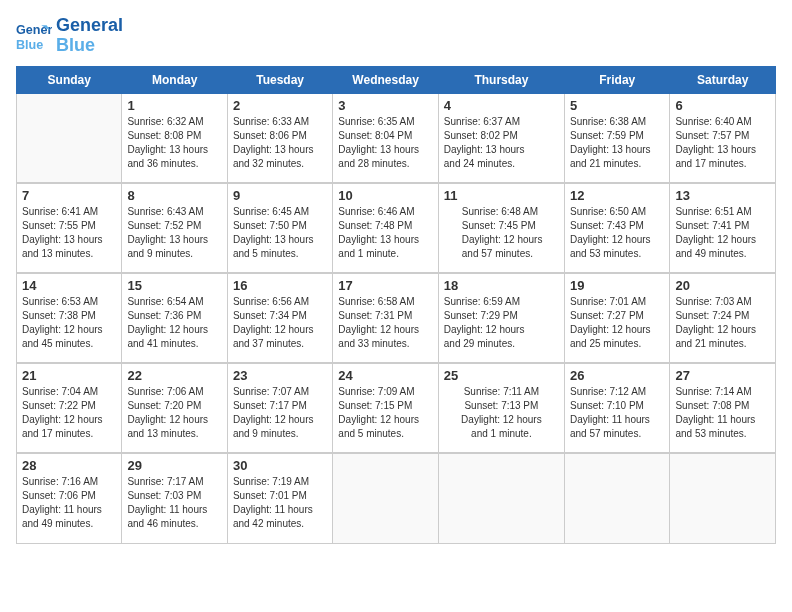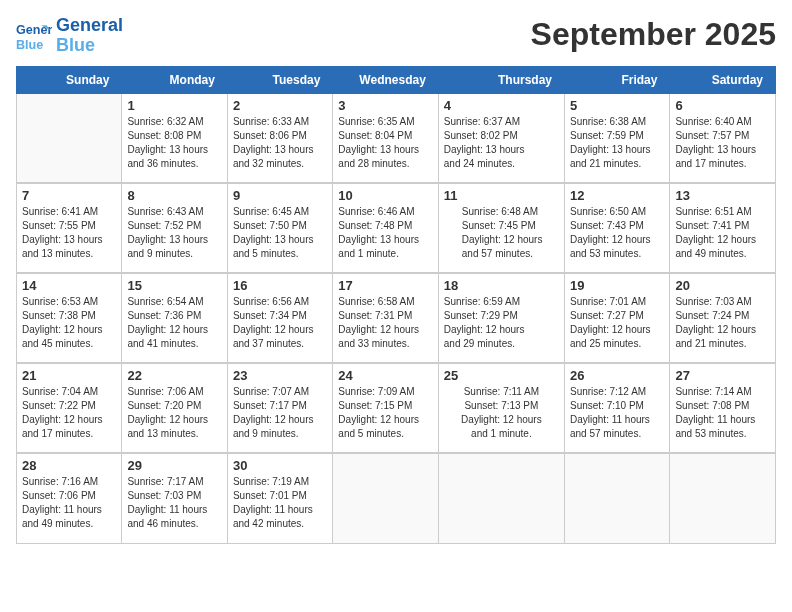--- a/index.html
+++ b/index.html
@@ -43,21 +43,21 @@
     }
     table {
       width: 100%;
       border-collapse: collapse;
       font-size: 11px;
     }
     thead tr th {
       background: #2a6cb5;
       color: #fff;
       padding: 6px 12px;
-      text-align: right;
+      text-align: center;
       font-size: 12px;
       font-weight: bold;
       border: 1px solid #2a6cb5;
     }
     tbody tr td {
       border: 1px solid #ccc;
       vertical-align: top;
       padding: 4px 5px;
       min-height: 80px;
       height: 90px;
@@ -91,21 +91,20 @@
       <text x="0" y="18" font-size="14" font-weight="bold" fill="#1a5fa8">General</text>
       <text x="0" y="34" font-size="14" font-weight="bold" fill="#5aaee8">Blue</text>
       <polygon points="28,8 38,14 34,8" fill="#5aaee8"></polygon>
     </svg>
     <div class="logo-text">
       <div><span class="blue">General</span></div>
       <div><span class="light">Blue</span></div>
     </div>
   </div>
   <div class="title-area">
-    <div class="month-title">September 2025</div>
   </div>
 </div>
 
 <table>
   <thead>
     <tr id="header-row">
         <th>Sunday</th>
         <th>Monday</th>
         <th>Tuesday</th>
         <th>Wednesday</th>

